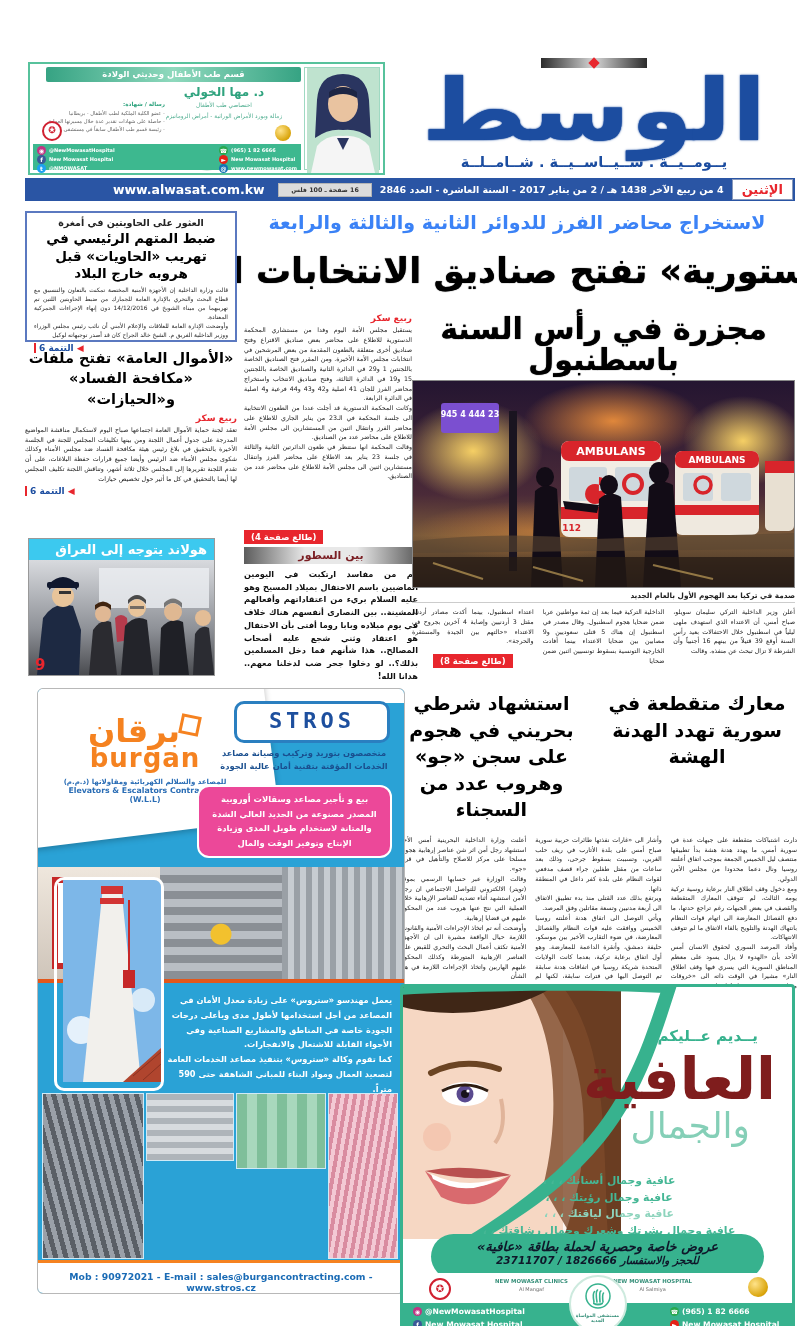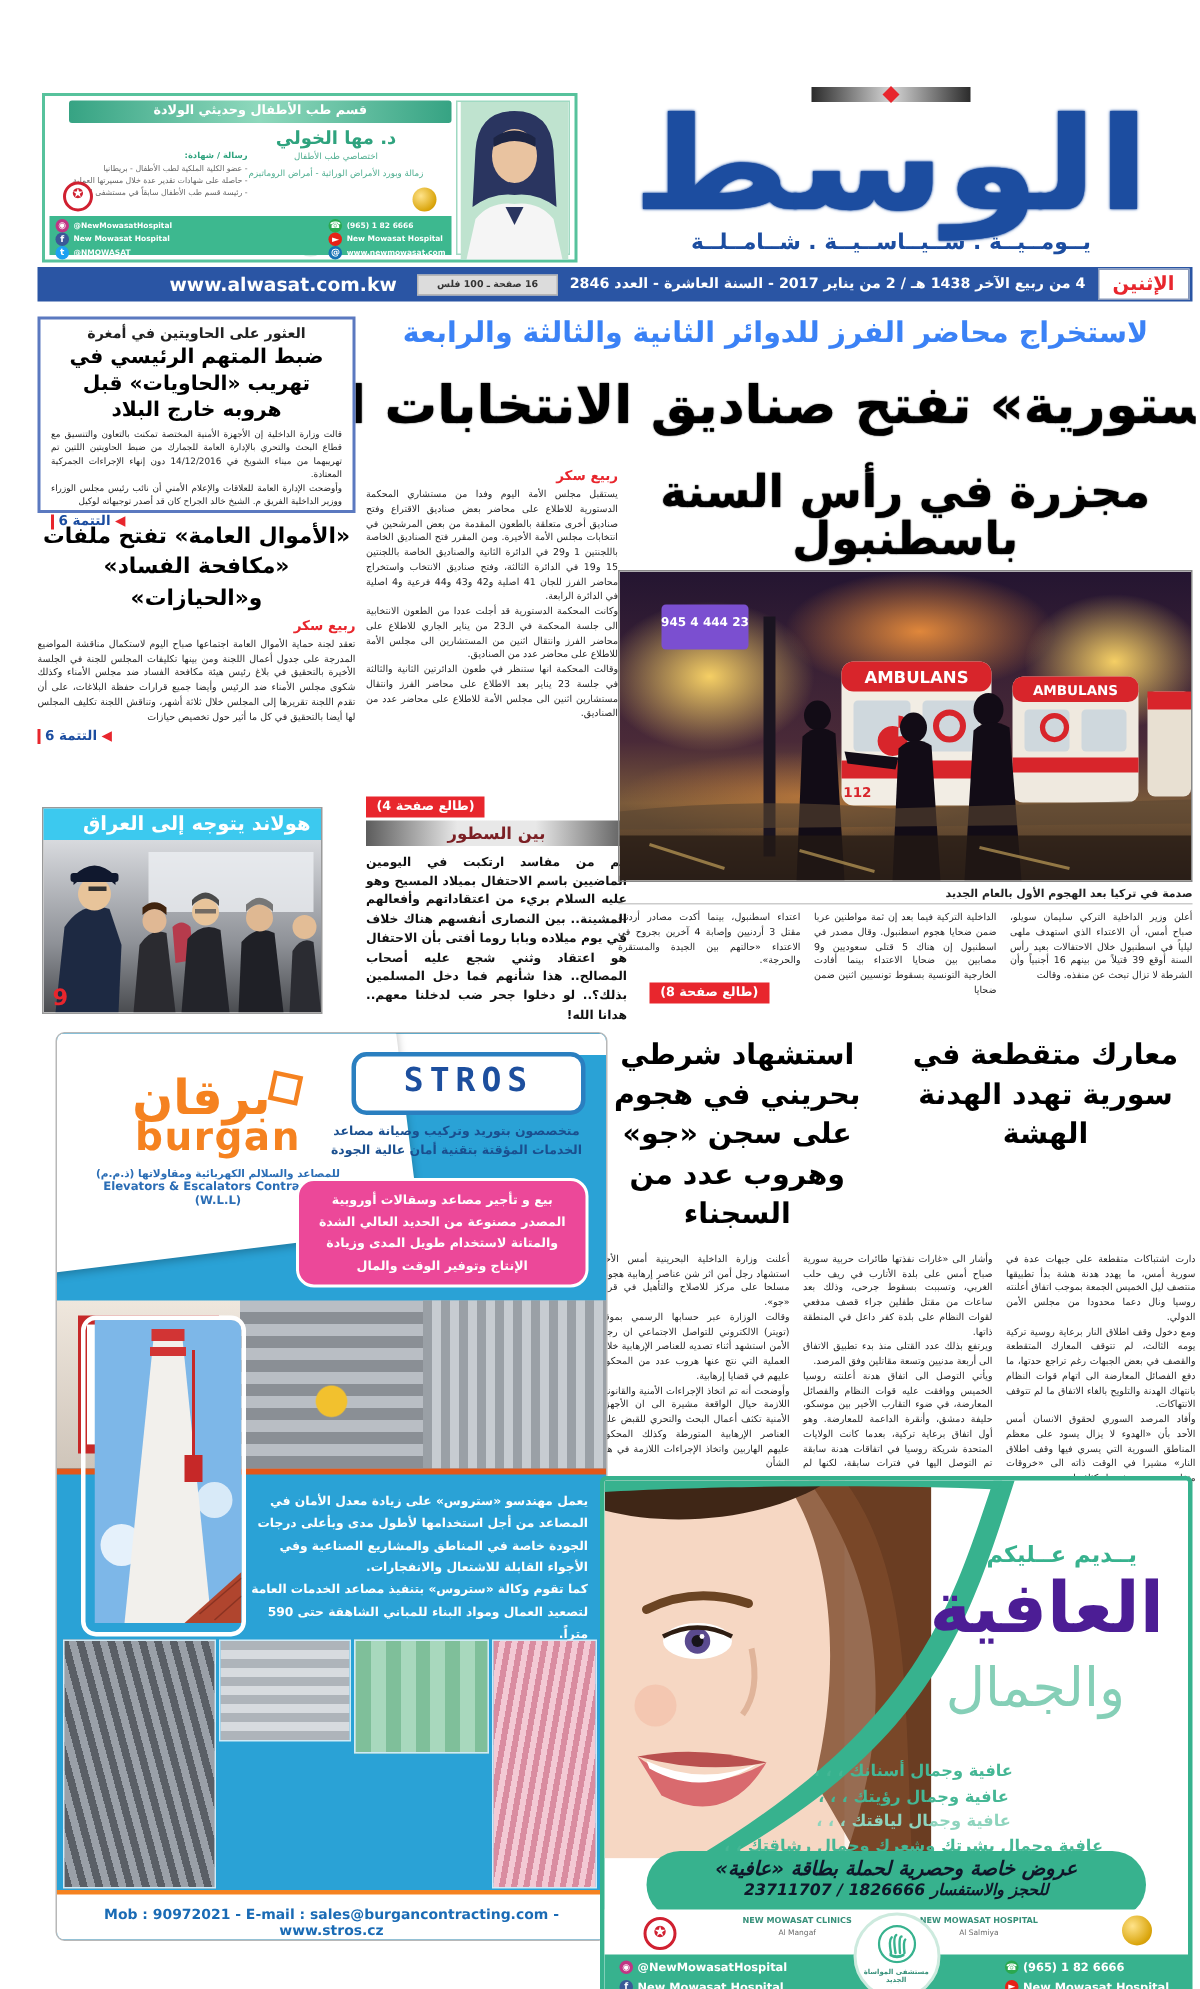--- a/index.html
+++ b/index.html
@@ -115,21 +115,21 @@
   .collage { position:absolute; left:0; top:402px; width:100%; height:172px; }
   .collage .ph { position:absolute; border:1px solid #d0eaf6; }
   .bg-foot { position:absolute; left:0; bottom:0; width:100%; height:30px; background:#fff; border-top:3px solid #f58220; }
   .bg-contact { direction:ltr; text-align:center; color:#1a6bb5; font-weight:bold; font-size:9.3px; padding-top:8px; }
 
   
   .beauty { position:absolute; left:400px; top:984px; width:395px; height:364px; border:3px solid #37b28e; border-radius:4px; background:#fff; box-sizing:border-box; overflow:hidden; }
   .b-photo { position:absolute; left:0; top:0; width:218px; height:252px; overflow:hidden; }
   .b-curve { position:absolute; left:0; top:0; width:389px; height:358px; pointer-events:none; }
   .b-intro { position:absolute; right:34px; top:40px; color:#37b28e; font-size:15px; font-weight:bold; letter-spacing:3px; }
-  .b-t1 { position:absolute; right:16px; top:58px; color:#4c1d95; font-size:47px; font-weight:bold;margin-left:44px; }
+  .b-t1 { position:absolute; right:16px; top:58px; color:#7f1d1d; font-size:58px; font-weight:bold;margin-left:44px; }
   .b-t2 { position:absolute; right:42px; top:118px; color:#85cfb7; font-size:36px; }
   .b-lines { position:absolute; right:8px; top:186px; width:350px; text-align:center; color:#45b795; font-size:10.8px; font-weight:bold; line-height:1.55; }
   .b-lines .lt { color:#8ed4bd; }
   .b-pill { position:absolute; left:28px; right:28px; top:247px; height:45px; background:#37b28e; border-radius:24px; color:#0f172a; text-align:center; padding-top:5px; box-sizing:border-box;font-style:italic; }
   .b-pill .o1 { font-size:13px; font-weight:900; }
   .b-pill .o2 { font-size:10.5px; font-weight:bold; direction:rtl; }
   .b-logos { position:absolute; left:0; right:0; bottom:42px; height:30px; background:#fff; }
   .b-logos .cl { position:absolute; font-size:5px; color:#6b6b6b; text-align:center; line-height:1.5; top:4px; }
   .b-logos .cl b { color:#37907a; font-size:5.4px; }
   .b-foot { position:absolute; left:0; right:0; bottom:0; height:42px; background:#37b28e; }

